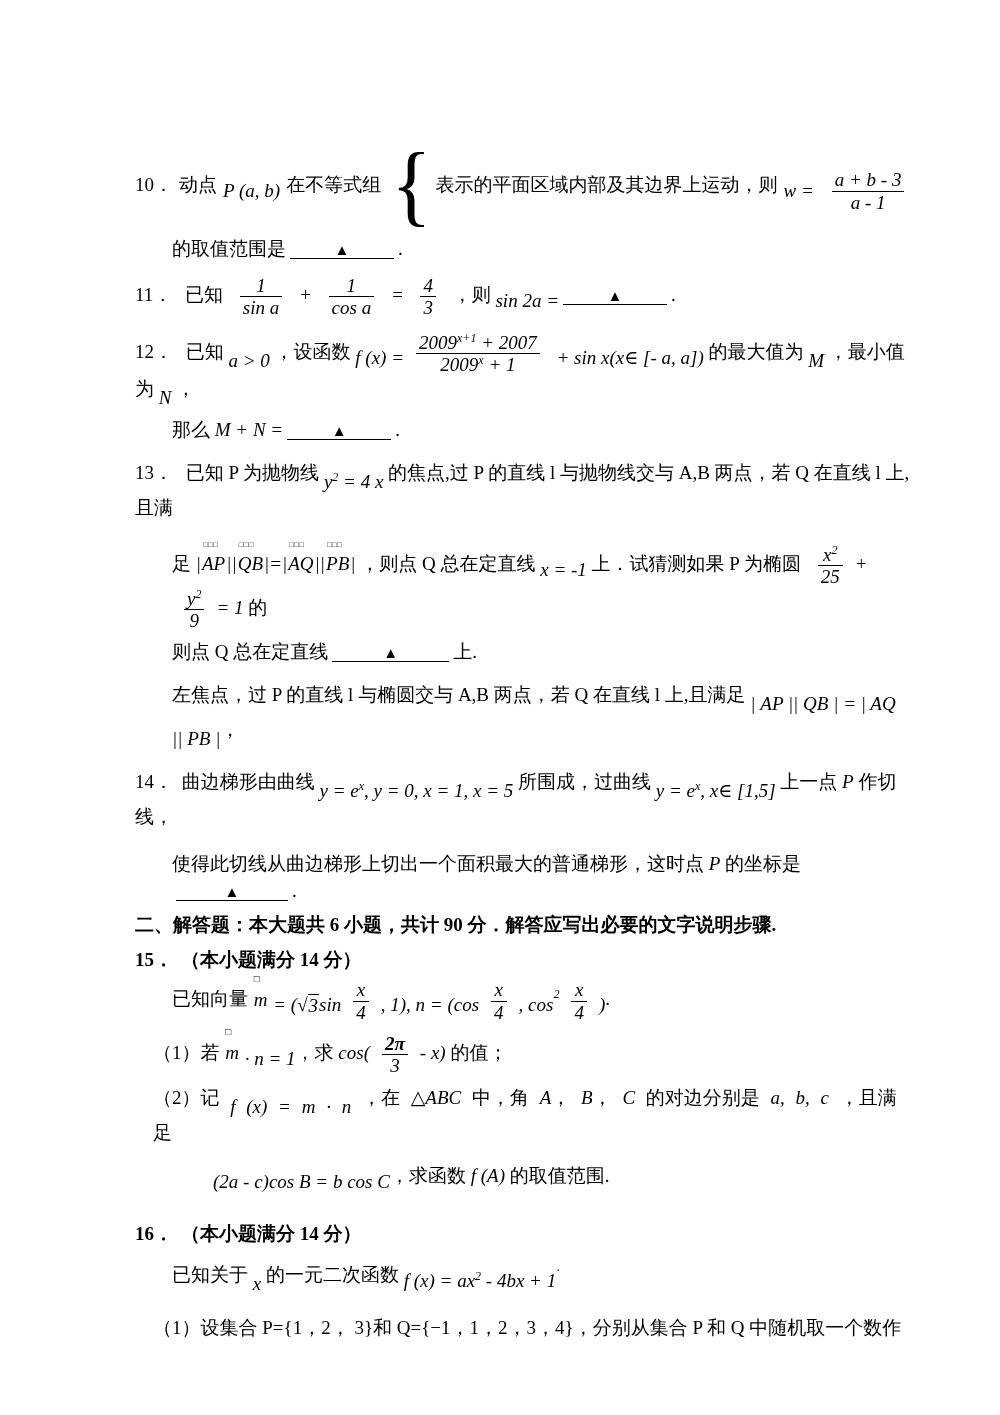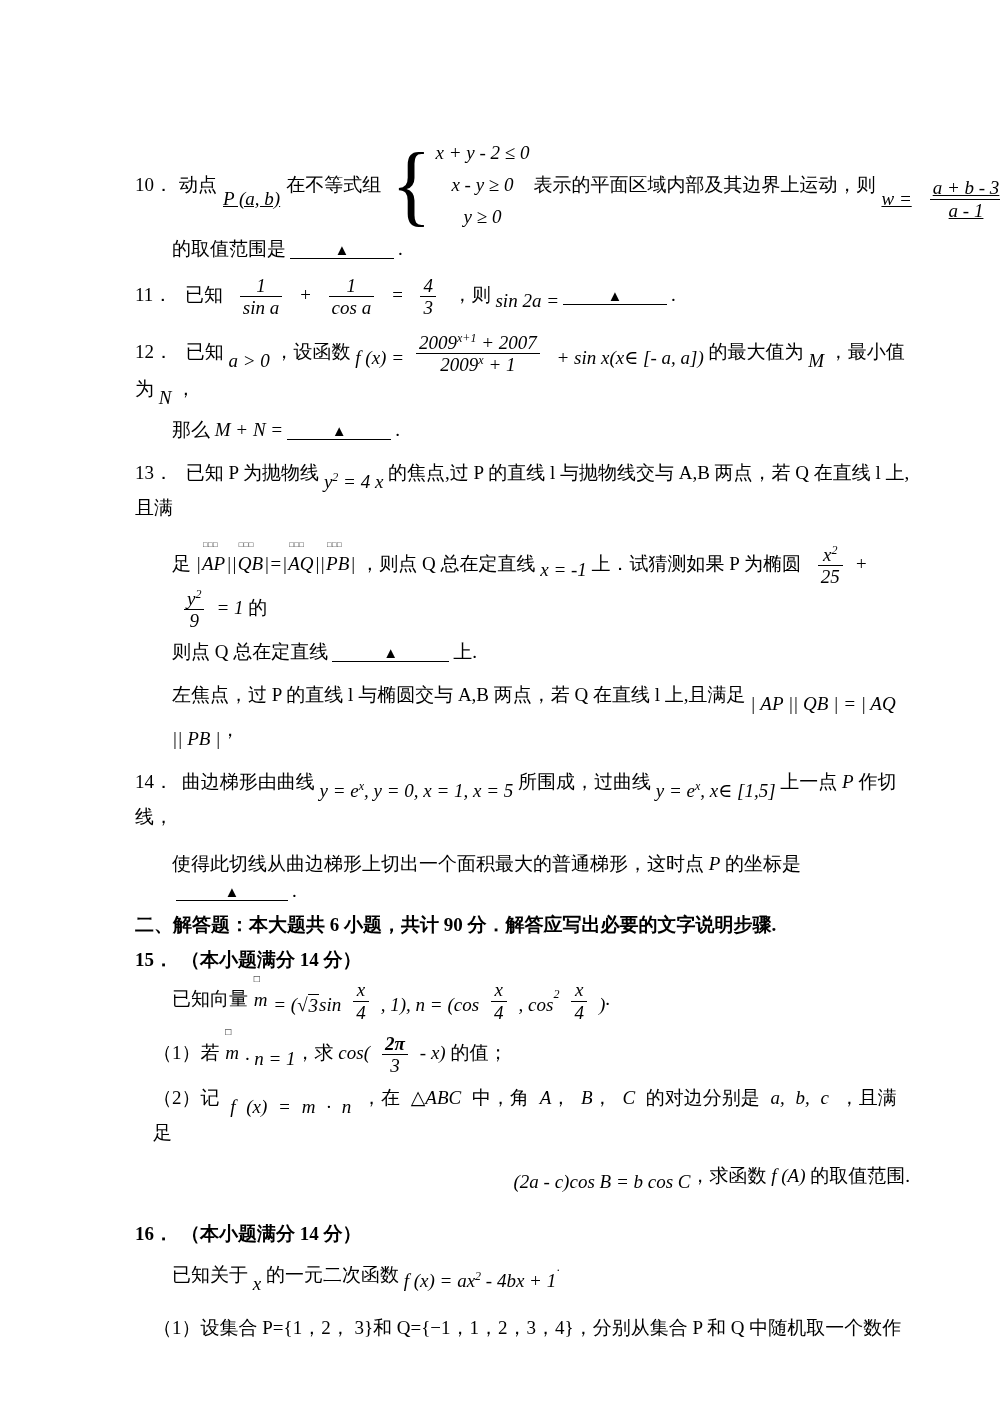--- a/index.html
+++ b/index.html
@@ -9,39 +9,39 @@
     font-family:"Liberation Serif","DejaVu Serif",serif;
     font-size:19px;color:#000;line-height:1.4;overflow:hidden;
   }
   .ln{margin:0;}
   .zh{font-style:normal;}
   .it{font-style:italic;}
   .b{font-weight:bold;}
   .qnum{margin-right:8px;}
   .ind{padding-left:37px;}
   .ind1{padding-left:18px;}
-  .ind2{padding-left:78px;text-align:right;}
+  .ind2{padding-left:78px;}
   .ind3{padding-left:97px;}
   
   .lo{vertical-align:-6px;}
   .lo2{vertical-align:-9px;}
   
   .sp{font-size:12px;vertical-align:7px;letter-spacing:0;}
   
   .fr{display:inline-block;vertical-align:middle;text-align:center;line-height:1.12;margin:0 12px;}
   .fr .n{display:block;padding:0 3px;}
   .fr .d{display:block;border-top:1.4px solid #000;padding:0 3px;}
   
   .flexc{display:flex;align-items:center;height:98px;}
   .flexc > *{margin-right:6px;flex:0 0 auto;}
   .sys{display:inline-flex;align-items:center;margin:0 4px;}
   .brace{font-size:84px;font-weight:400;line-height:.95;display:inline-block;transform:scaleY(1.08);}
   .rows{display:inline-block;text-align:center;line-height:1.7;margin-left:4px;}
   .row{display:block;}
-  .dn{position:relative;top:14px;text-decoration:underline;}
+  .dn{position:relative;top:6px;}
   
   .blank{display:inline-block;min-width:92px;border-bottom:1.8px solid #000;text-align:center;margin:0 4px;line-height:1;padding:3px 6px 0 6px;}
   .tri{font-size:15px;}
   
   .av{position:relative;display:inline-block;font-style:italic;margin:0 1px;}
   .av .bx{position:absolute;top:-8px;left:1px;font-size:7.5px;font-style:normal;letter-spacing:.5px;line-height:1;}
   .av .bx1{position:absolute;top:-11px;left:0;font-size:10px;font-style:normal;line-height:1;}
   .av{padding-top:2px;}
   
   .rt{font-style:normal;}
@@ -53,25 +53,20 @@
 <div class="page">
 
   <div class="q">
     <div class="ln flexc" style="margin-bottom:2px;">
       <span class="zh qnum">10．</span>
       <span class="zh">动点</span>
       <span class="it dn">P (a, b)</span>
       <span class="zh">在不等式组</span>
       <span class="sys">
         <span class="brace">{</span>
-        <span class="rows it">
-          <span class="row">x + y - 2 ≤ 0</span>
-          <span class="row">x -  y ≥ 0</span>
-          <span class="row">y ≥ 0</span>
-        </span>
       </span>
       <span class="zh">表示的平面区域内部及其边界上运动，则</span>
       <span class="it dn">w =</span>
       <span class="fr it dn">
         <span class="n">a + b - 3</span>
         <span class="d">a - 1</span>
       </span>
     </div>
     <div class="ln ind" style="margin-bottom:12px;">
       <span class="zh">的取值范围是</span><span class="blank"><span class="tri">▲</span></span><span class="zh">.</span>

